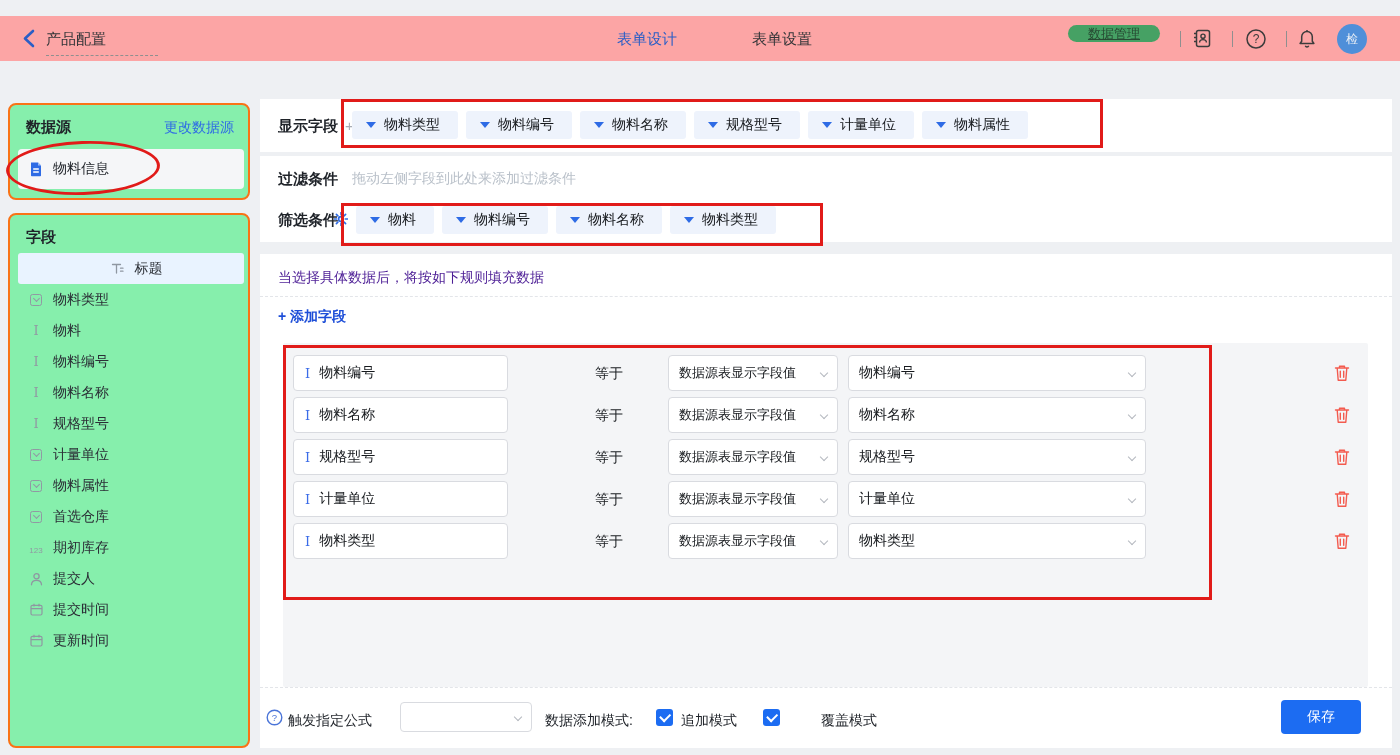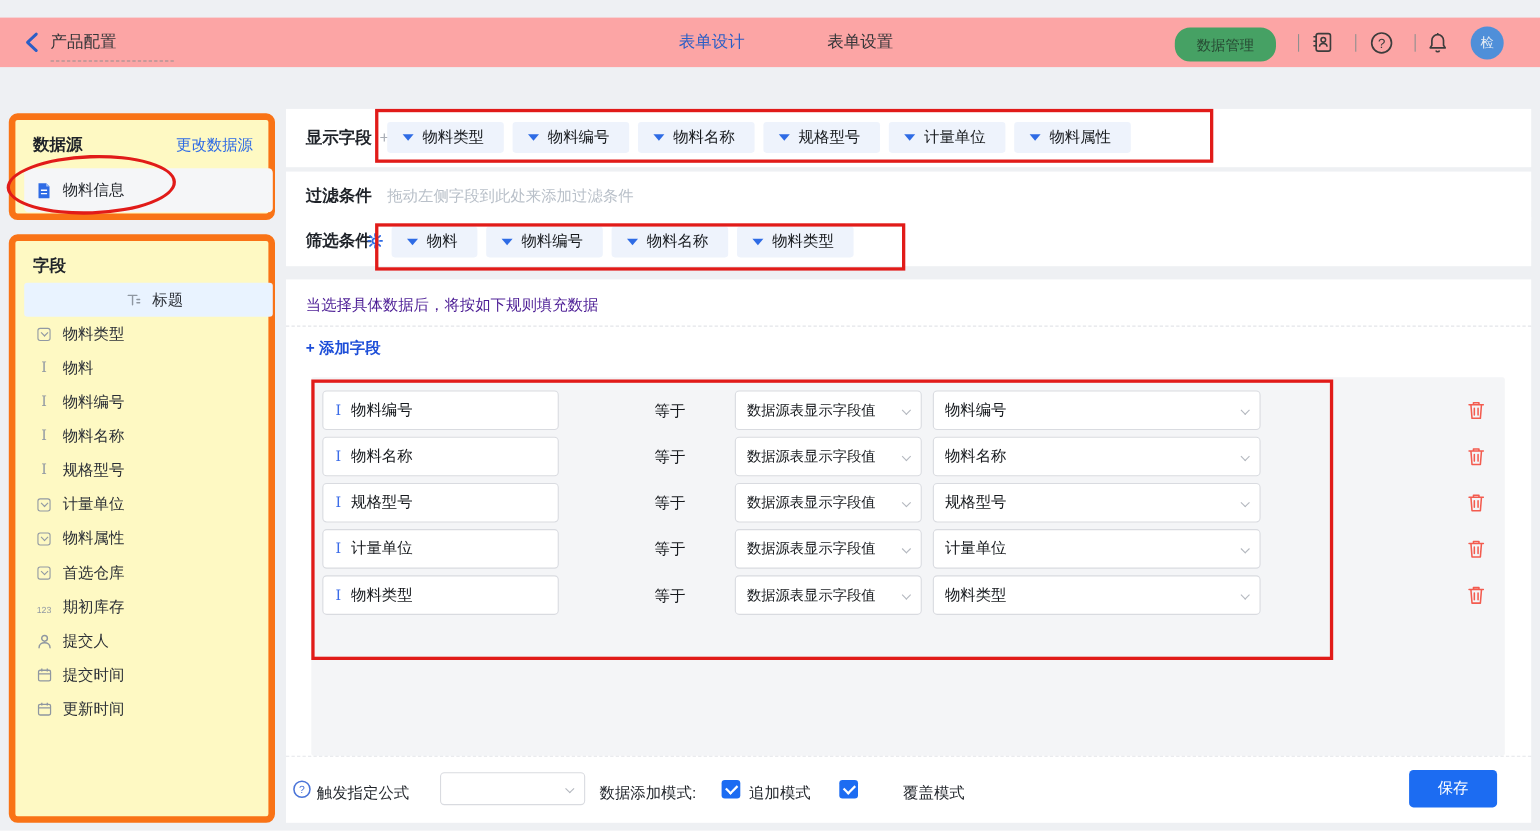--- a/index.html
+++ b/index.html
@@ -8,32 +8,32 @@
   #page { position:relative; width:1400px; height:755px; background:#eef0f3; }
 
   
   #topbar { position:absolute; left:0; top:16px; width:1400px; height:45px; background:#fca5a5; }
   .back-chev { position:absolute; left:22px; top:13px; }
   .back-label { position:absolute; left:46px; top:0; line-height:45px; font-size:15px; color:#333538; }
   .back-underline { position:absolute; left:46px; top:39px; width:112px; border-bottom:1px dashed #8f8f8f; }
   .tb-tab { position:absolute; top:0; line-height:45px; font-size:15px; cursor:pointer; }
   .tb-tab.active { color:#2a5ec6; left:617px; }
   .tb-tab.idle { color:#333538; left:752px; }
-  .dm-btn { position:absolute; left:1068px; top:9px; width:92px; height:31px; border-radius:14px; background:#46a164; color:#274a33; font-size:13px; display:flex; align-items:center; justify-content:center; }
+  .dm-btn { position:absolute; left:1068px; top:9px; width:92px; height:17px; border-radius:14px; background:#46a164; color:#274a33; font-size:13px; display:flex; align-items:center; justify-content:center;text-decoration:underline; }
   .tb-div { position:absolute; top:15px; width:1px; height:16px; background:#8f8f8f; }
   .tb-ic { position:absolute; top:12px; }
   .avatar { position:absolute; left:1337px; top:8px; width:30px; height:30px; border-radius:50%; background:#4f8fd9; color:#e8eef5; font-size:12px; display:flex; align-items:center; justify-content:center; }
 
   
   #modalheader { position:absolute; left:0; top:45px; width:1400px; height:50px; background:#ffffff; border-bottom:1px solid #f0f1f3; }
   .mtitle { position:absolute; left:0; width:1400px; text-align:center; line-height:50px; font-size:17px; font-weight:600; color:#1f2329; }
   .mclose { position:absolute; left:1352px; top:7px; width:34px; height:34px; font-size:26px; color:#4a4d52; display:flex; align-items:center; justify-content:center; cursor:pointer; font-weight:300; }
 
   
-  .card { position:absolute; background:#fef9c3; border:6px solid #f97316; border-radius:8px; }
+  .card { position:absolute; background:#86efac; border:2px solid #f97316; border-radius:8px; }
   #card-ds { left:8px; top:103px; width:242px; height:97px; }
   .ds-title { position:absolute; left:16px; top:13px; font-size:15px; font-weight:700; color:#1f2329; }
   .ds-change { position:absolute; right:14px; top:14px; font-size:14px; color:#2e6be5; cursor:pointer; }
   .ds-item { position:absolute; left:8px; top:44px; width:226px; height:40px; background:#f5f6f8; border-radius:4px; display:flex; align-items:center; padding-left:10px; gap:9px; font-size:14px; color:#1f2329; }
 
   #card-f { left:8px; top:213px; width:242px; height:535px; }
   .f-title { position:absolute; left:16px; top:13px; font-size:15px; font-weight:700; color:#1f2329; }
   .f-list { position:absolute; left:0; top:38px; width:242px; }
   .fitem { height:31px; margin:0 8px; display:flex; align-items:center; padding-left:9px; gap:8px; font-size:14px; color:#2b2f36; border-radius:3px; cursor:pointer; }
   .fitem.active { background:#e9f3ff;justify-content:center; }

